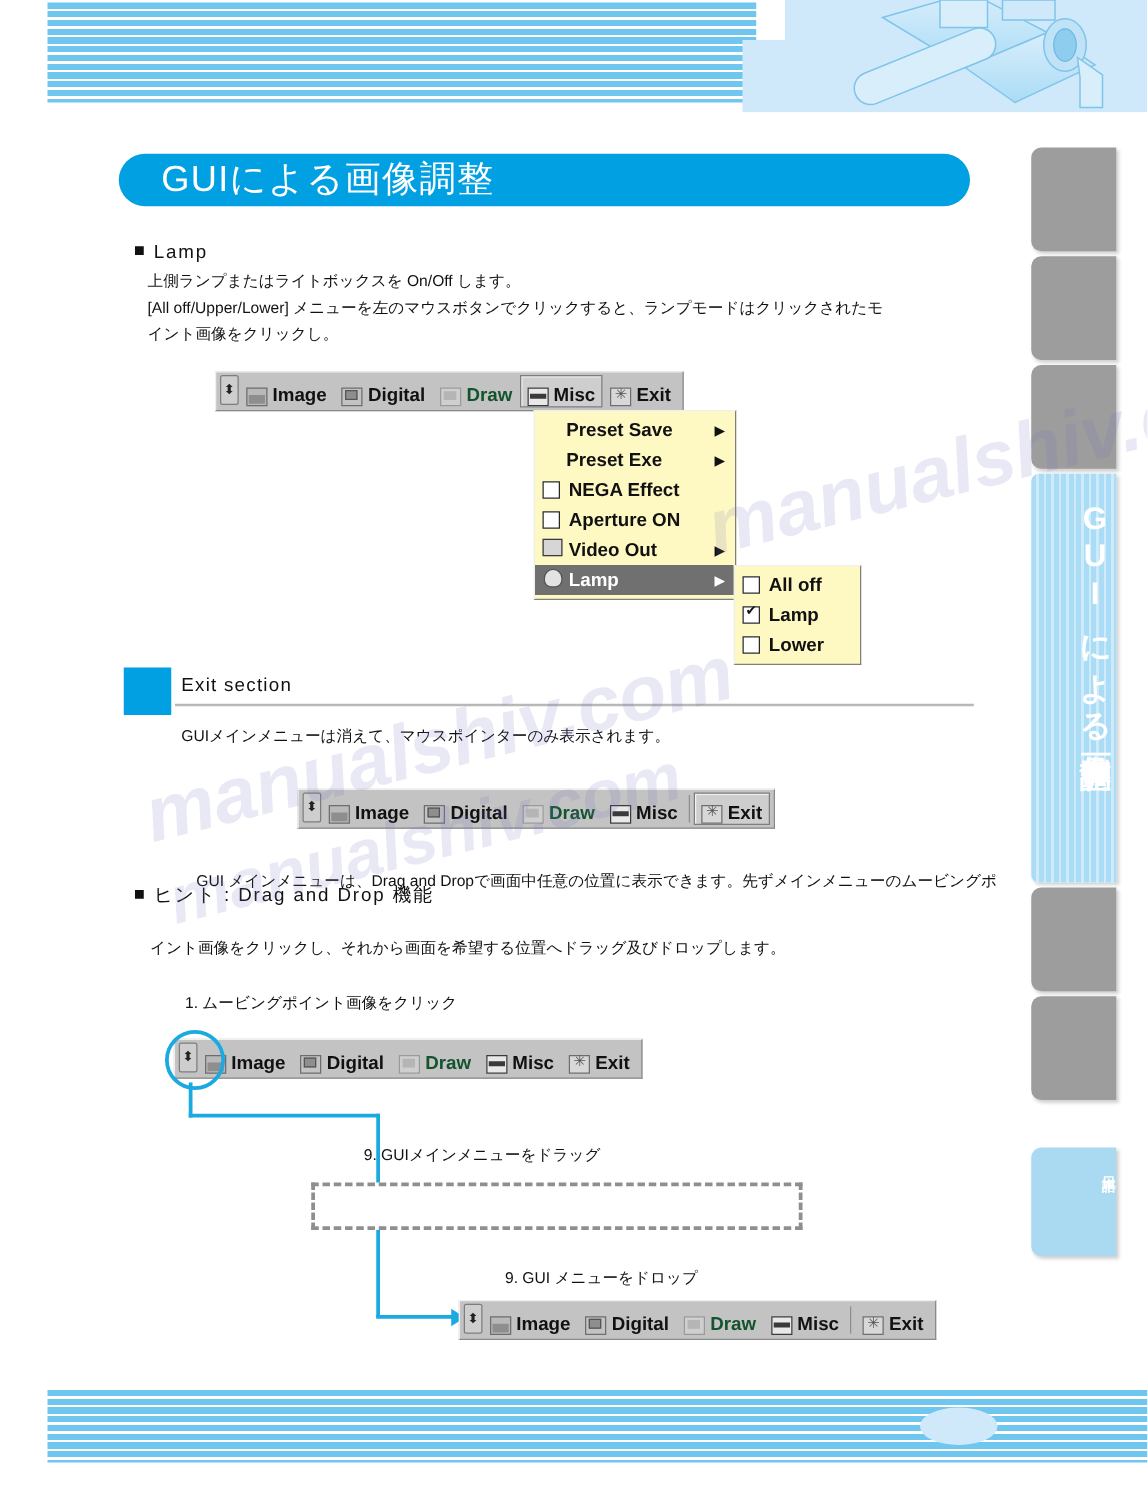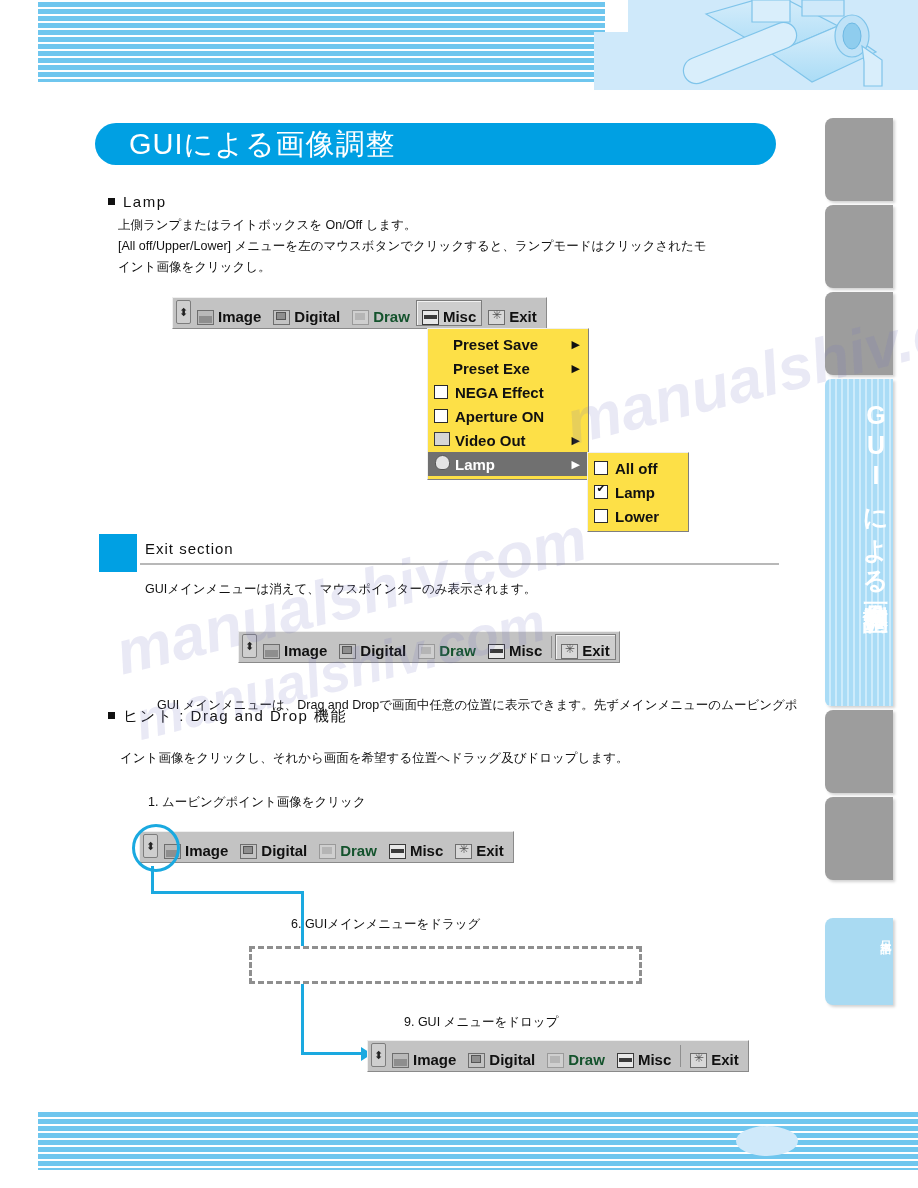--- a/index.html
+++ b/index.html
@@ -91,21 +91,21 @@
   .ic-digital:after{content:"";position:absolute;left:2px;top:1px;width:8px;height:6px;background:#8e8e8e;border:1px solid #555;}
   .ic-draw{background:#cfcfcf;border:1px solid #9a9a9a;}
   .ic-draw:after{content:"";position:absolute;left:2px;top:2px;right:3px;bottom:4px;background:#b5b5b5;}
   .ic-misc{background:#e8e8e8;border:1px solid #3a3a3a;}
   .ic-misc:after{content:"";position:absolute;left:1px;top:4px;right:1px;height:4px;background:#3a3a3a;}
   .ic-exit{background:#d8d8d8;border:1px solid #6e6e6e;}
   .ic-exit:after{content:"✳";position:absolute;left:0;top:-3px;width:100%;text-align:center;font-size:12px;color:#555;}
 
   
   .menu{
-    position:absolute;background:#fde047;
+    position:absolute;background:#fef9c3;
     border-top:1px solid #efefef;border-left:1px solid #efefef;
     border-right:1px solid #7f7f7f;border-bottom:1px solid #7f7f7f;
     padding:3px 0;
   }
   .mi{
     display:flex;align-items:center;height:24px;padding:0 8px 0 6px;
     font-size:15px;font-weight:bold;color:#111;white-space:nowrap;
   }
   .mi.hl{background:#707070;color:#ffffff;}
   .mi-icon{width:16px;margin-right:5px;display:inline-block;text-align:center;flex:0 0 auto;}
@@ -353,21 +353,21 @@
   </div>
 </div>
 
 <div class="dd-circle" style="left:132px;top:824px;width:42px;height:42px;"></div>
 <div class="dd-line" style="left:151px;top:866px;width:3px;height:28px;"></div>
 <div class="dd-line" style="left:151px;top:891px;width:153px;height:3px;"></div>
 <div class="dd-line" style="left:301px;top:891px;width:3px;height:163px;"></div>
 <div class="dd-line" style="left:301px;top:1052px;width:62px;height:3px;"></div>
 <div class="dd-arrow" style="left:361px;top:1047px;"></div>
 
-<div class="step-label" style="left:291px;top:916px;">6. GUIメインメニューをドラッグ</div>
+<div class="step-label" style="left:291px;top:916px;">9. GUIメインメニューをドラッグ</div>
 <div class="dashbox" style="left:249px;top:946px;width:387px;height:32px;"></div>
 
 <div class="step-label" style="left:404px;top:1014px;">9. GUI メニューをドロップ</div>
 
 <div class="toolbar" style="left:367px;top:1040px;">
   <div class="tb-grip">⬍</div>
   <div class="tb-item">
     <span class="ic ic-image"></span>
     <span>Image</span>
   </div>

